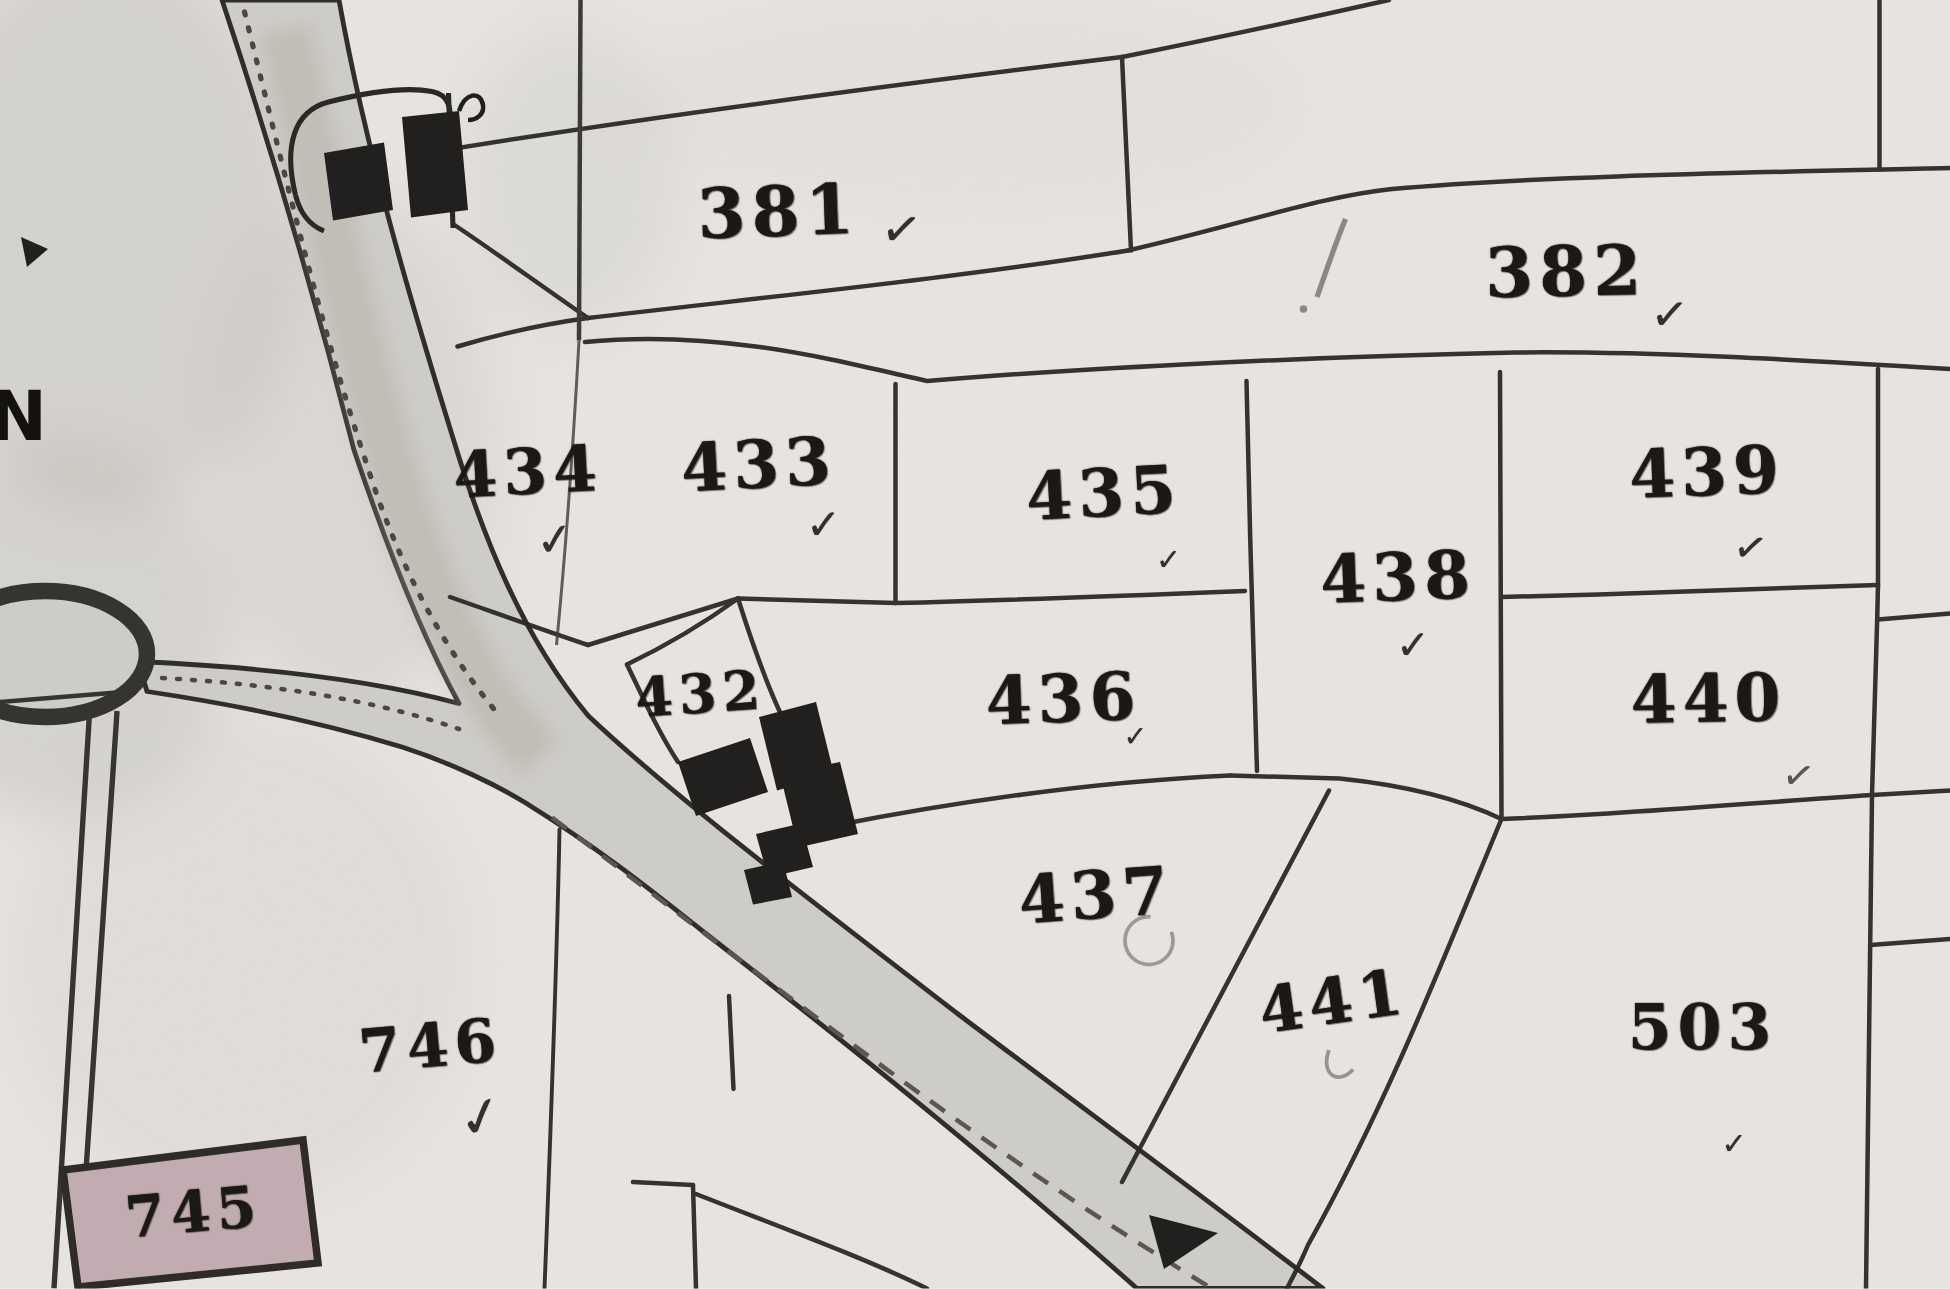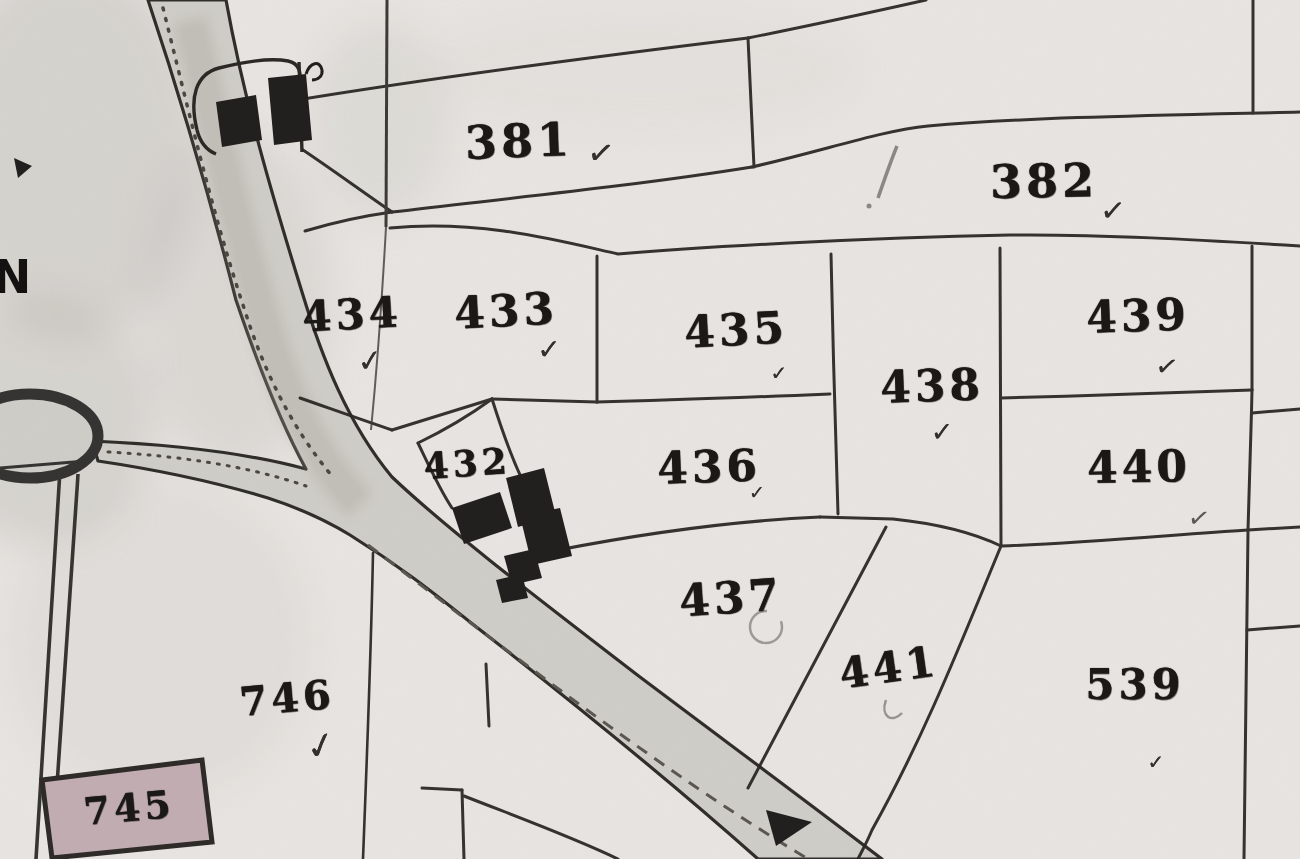--- a/index.html
+++ b/index.html
@@ -162,21 +162,21 @@
     <div class="pcheck" style="left:942px;top:431px;font-size:27px;transform:translate(-50%,-50%)">✓</div>
 
     <div class="plabel" style="left:1138px;top:316px;font-size:44px;transform:translate(-50%,-50%) rotate(-2deg)">439</div>
     <div class="pcheck" style="left:1167px;top:366px;font-size:27px;transform:translate(-50%,-50%) rotate(10deg)">✓</div>
 
     <div class="plabel" style="left:1139px;top:467px;font-size:44px;transform:translate(-50%,-50%) rotate(-1deg)">440</div>
     <div class="pcheck pencil" style="left:1199px;top:518px;font-size:26px;transform:translate(-50%,-50%) rotate(10deg)">✓</div>
 
     <div class="plabel" style="left:889px;top:668px;font-size:42px;transform:translate(-50%,-50%) rotate(-8deg)">441</div>
 
-    <div class="plabel" style="left:1135px;top:685px;font-size:42px;transform:translate(-50%,-50%)">539</div>
+    <div class="plabel" style="left:1135px;top:685px;font-size:42px;transform:translate(-50%,-50%)">503</div>
     <div class="pcheck" style="left:1156px;top:762px;font-size:20px;transform:translate(-50%,-50%)">✓</div>
 
     <div class="plabel" style="left:467px;top:463px;font-size:36px;transform:translate(-50%,-50%) rotate(-4deg)">432</div>
 
     <div class="plabel" style="left:287px;top:698px;font-size:40px;transform:translate(-50%,-50%) rotate(-5deg)">746</div>
     <div class="pcheck" style="left:321px;top:746px;font-size:36px;transform:translate(-50%,-50%) rotate(-14deg)">✓</div>
 
     <div class="plabel" style="left:129px;top:808px;font-size:38px;transform:translate(-50%,-50%) rotate(-5deg)">745</div>
   </div>
 </div>

